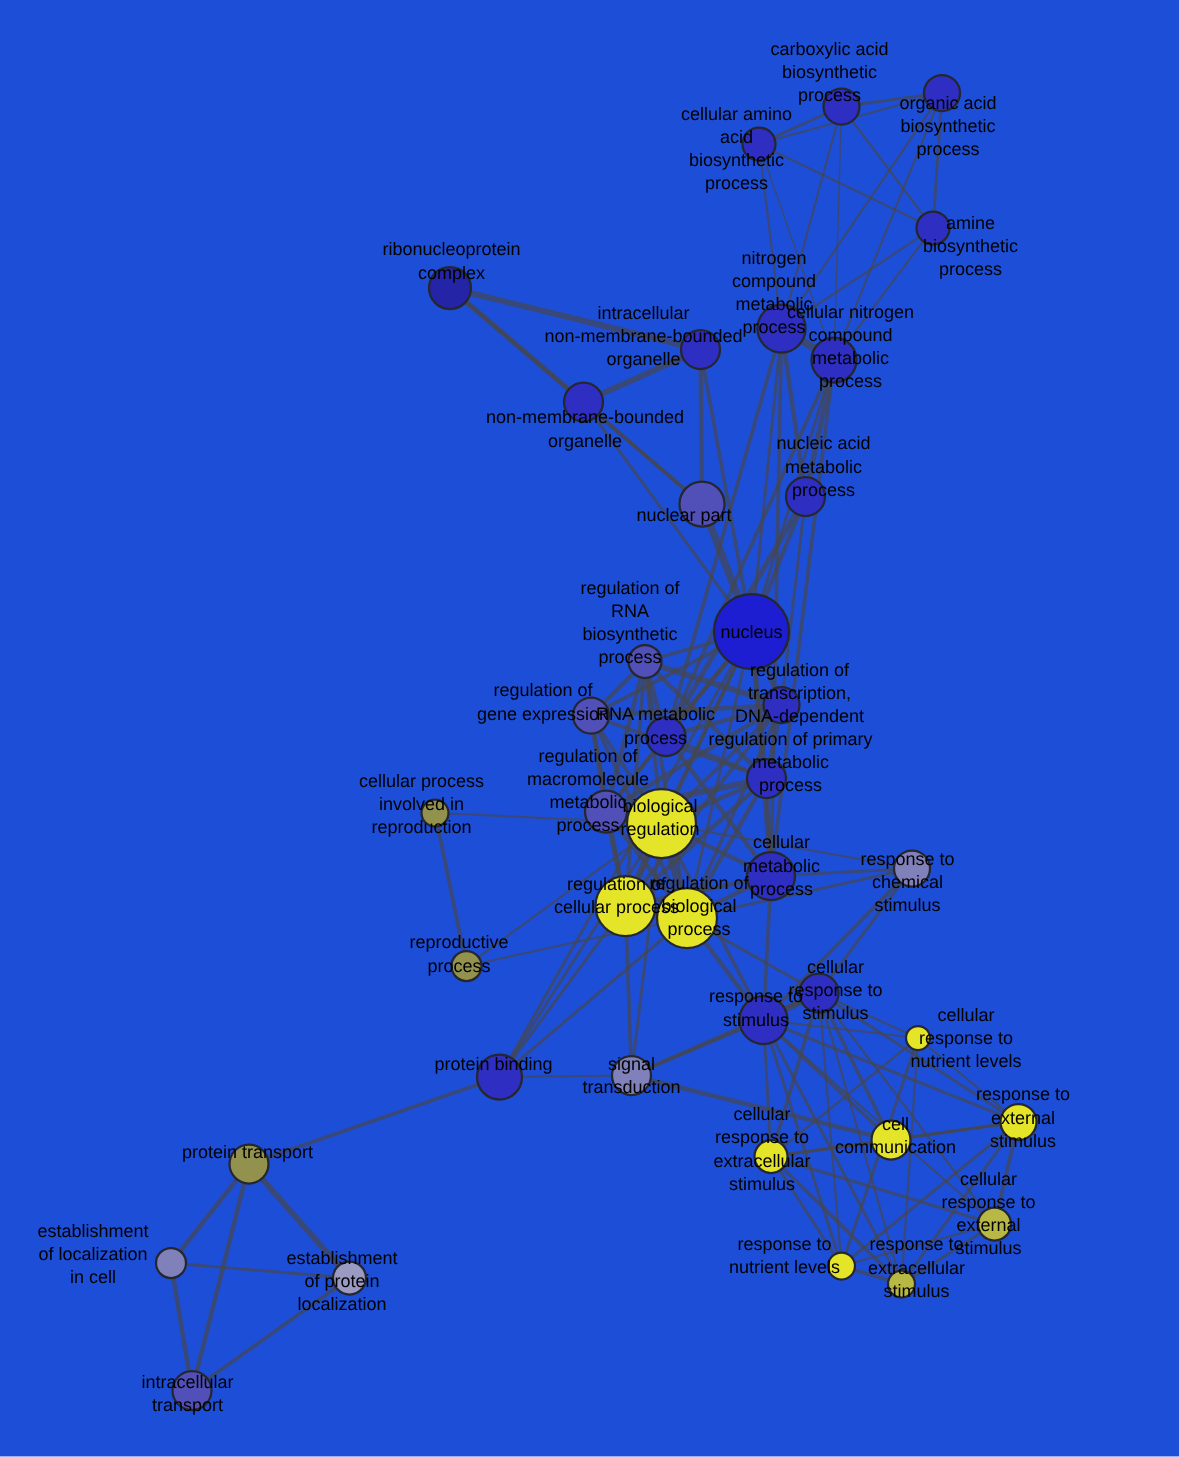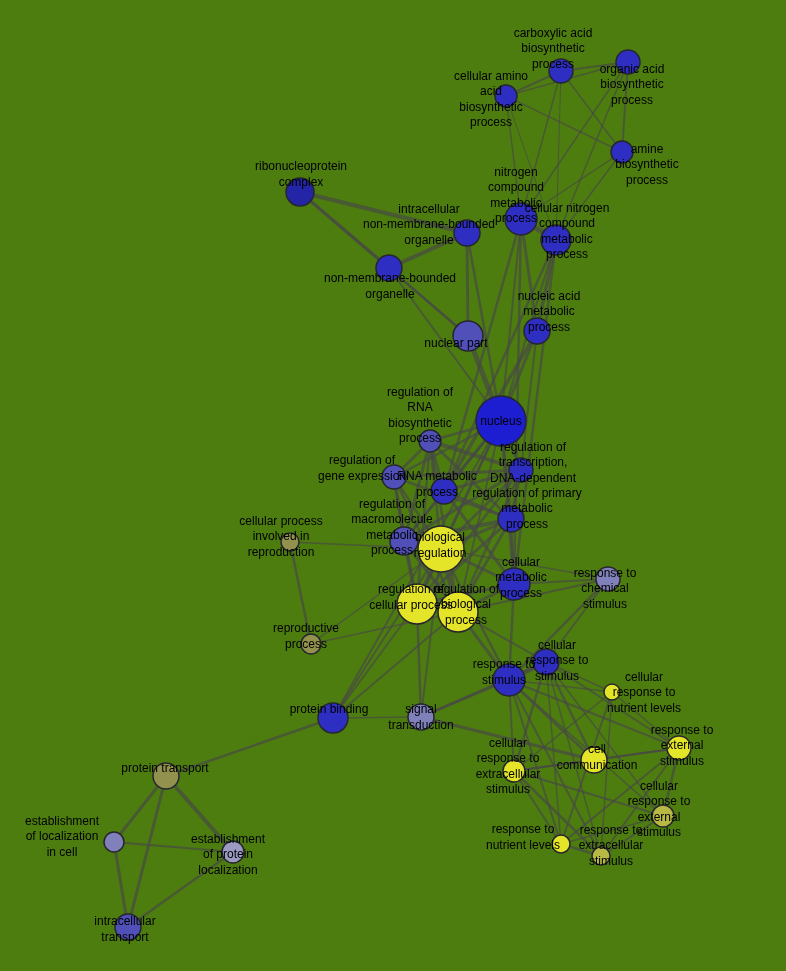--- a/index.html
+++ b/index.html
@@ -1,16 +1,16 @@
 <!DOCTYPE html>
 <html><head>
 <meta charset="utf-8">
 <style>
   html,body{margin:0;padding:0;background:#ffffff;}
-  .stage{position:relative;width:786px;height:971px;background:#4d7c0f;overflow:hidden;}
+  .stage{position:relative;width:786px;height:971px;background:#1d4ed8;overflow:hidden;}
   svg{display:block;}
   svg text{
     font-family:"Liberation Sans", sans-serif;
     font-size:12px;
     fill:#000000;
     text-anchor:middle;
   }
   .edge{stroke-linecap:round;opacity:0.65;}
   .node{stroke-width:1.5px;}
 </style>

